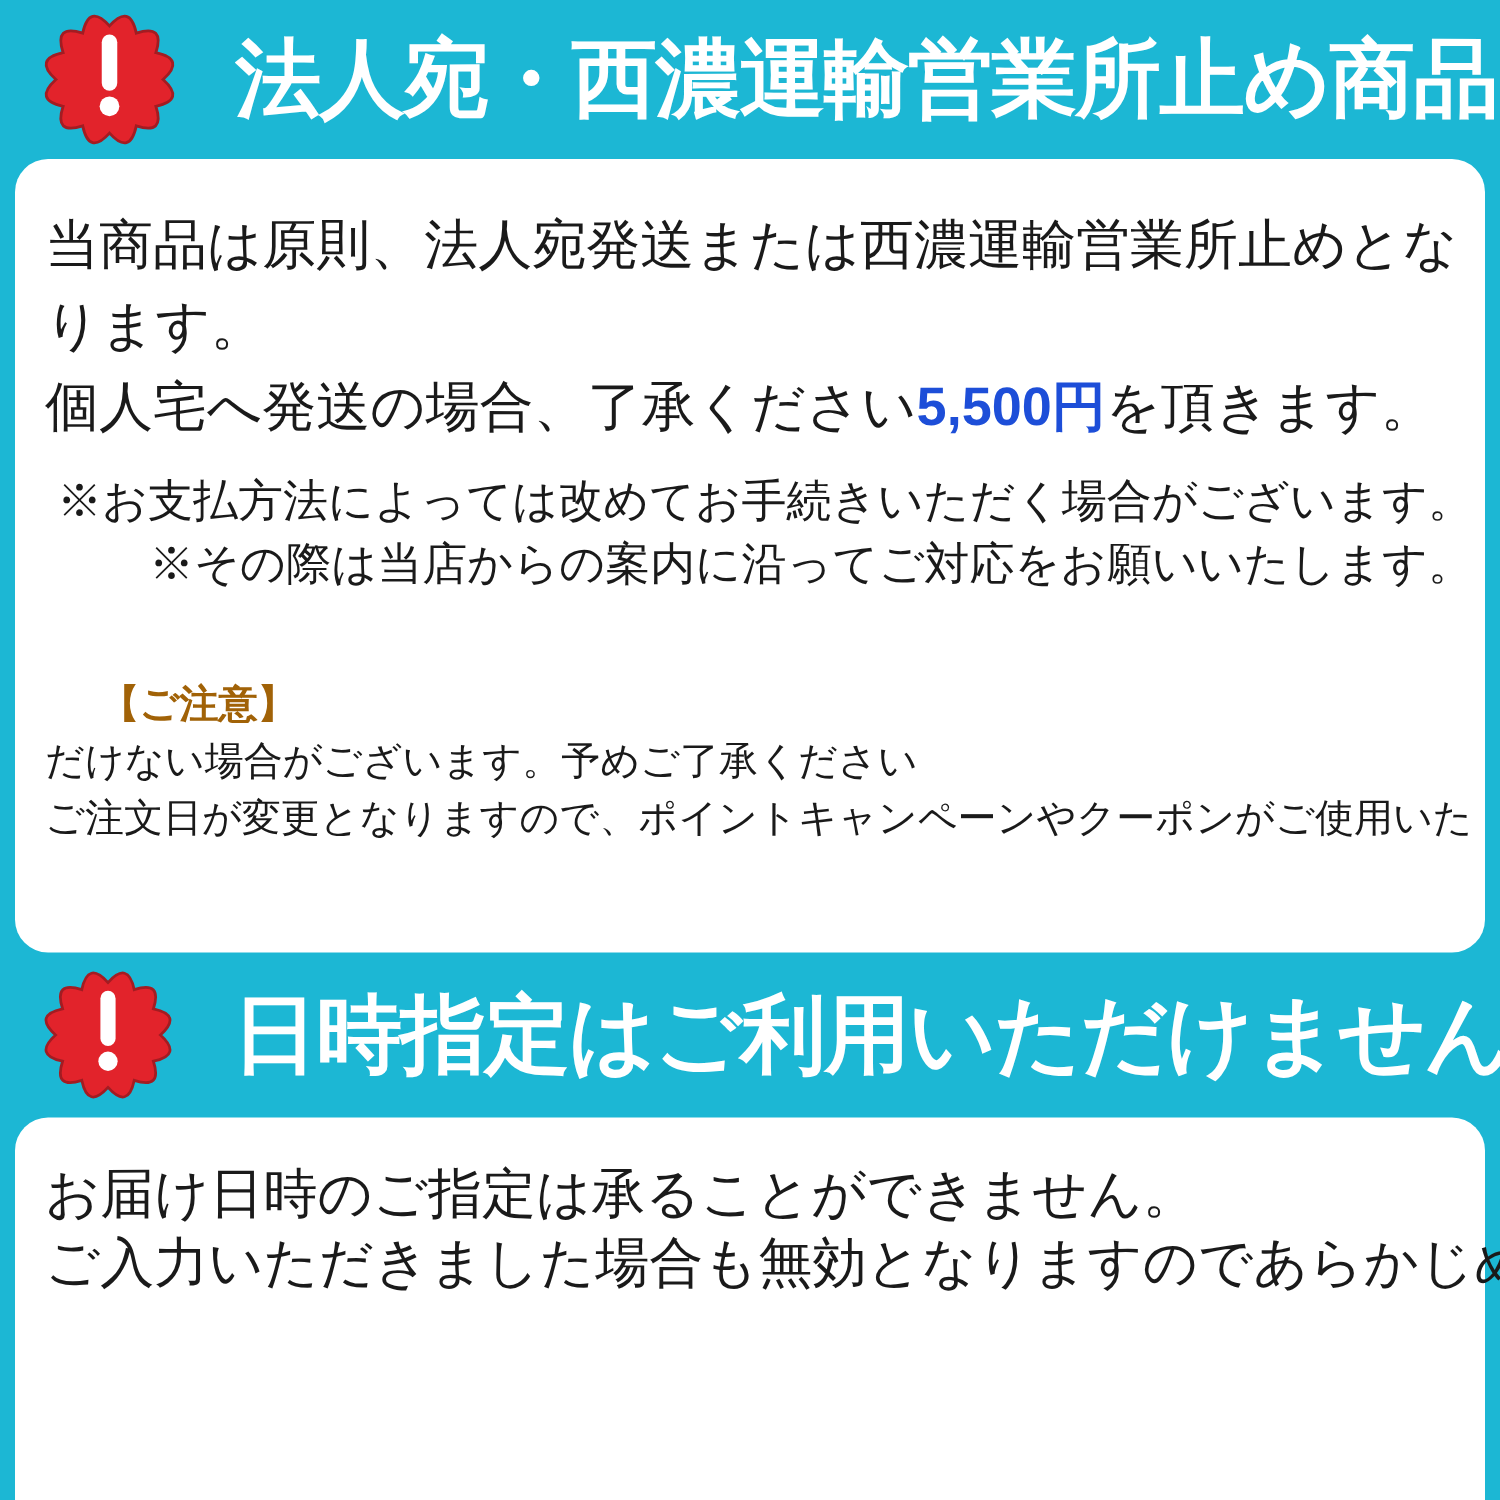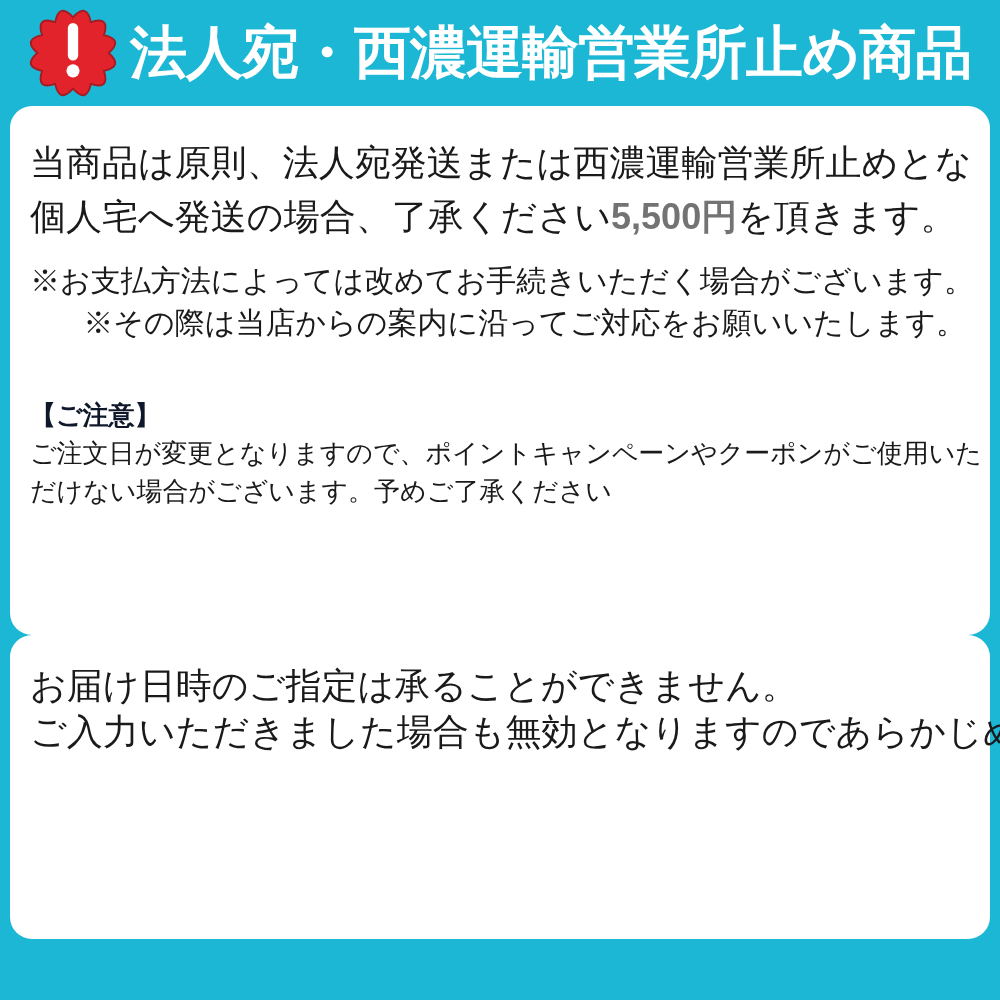--- a/index.html
+++ b/index.html
@@ -10,88 +10,100 @@
     color:#1a1a1a;
     overflow:hidden;
   }
   .page{position:relative;width:1000px;height:1000px;}
 
   
   .banner{
     display:flex;align-items:center;
     padding-left:26px;
     box-sizing:border-box;
+    gap:27px;
   }
   .banner1{height:106px;}
   .banner2{height:110px;}
   .badge{flex:0 0 auto;display:block;line-height:0;}
   .banner-title{
     margin:0 0 0 10px;
     font-size:57px;
     font-weight:bold;
     color:#ffffff;
     white-space:nowrap;
     letter-spacing:-1px;
   }
 
   
   .card{
     margin:0 10px;
     background:#ffffff;
     box-sizing:border-box;
     padding-left:20px;
-    padding-right:24px;
+    padding-right:8px;
     border-radius:22px;
   }
   .card1{height:529px;padding-top:30px;}
   .card2{height:304px;padding-top:28px;font-size:36px;line-height:46px;}
 
   .line{white-space:nowrap;}
 
   .main-text{font-size:36px;line-height:54px;}
-  .price{color:#737373;font-weight:bold;}
+  .price{color:#1d4ed8;font-weight:bold;}
 
   .notes{margin-top:16px;font-size:30px;line-height:42px;text-align:right;}
 
   .caution{margin-top:52px;font-size:26px;line-height:38px;}
-  .caution-title{color:#0f172a;font-weight:bold;}
+  .caution-title{color:#a16207;font-weight:bold;margin-left:37px;}
 </style>
 </head>
 <body>
 
 <div class="page">
 
   <section class="banner banner1">
     <span class="badge">
       <svg width="94" height="94" viewBox="0 0 100 100" aria-hidden="true">
         <path d="M88 50 Q104.1 64.5 82.9 69 Q89.6 89.6 69 82.9 Q64.5 104.1 50 88 Q35.5 104.1 31 82.9 Q10.4 89.6 17.1 69 Q-4.1 64.5 12 50 Q-4.1 35.5 17.1 31 Q10.4 10.4 31 17.1 Q35.5 -4.1 50 12 Q64.5 -4.1 69 17.1 Q89.6 10.4 82.9 31 Q104.1 35.5 88 50 Z" fill="#e2232b" stroke="#a31c22" stroke-width="2"></path>
         <rect x="44.5" y="18" width="11" height="40" rx="5.5" fill="#ffffff"></rect>
         <circle cx="50" cy="69" r="7" fill="#ffffff"></circle>
       </svg>
     </span>
     <h1 class="banner-title">法人宛・西濃運輸営業所止め商品</h1>
   </section>
 
   <section class="card card1">
     <div class="main-text">
       <div class="line">当商品は原則、法人宛発送または西濃運輸営業所止めとな</div>
+      <div class="line">ります。</div>
       <div class="line"><span>個人宅へ発送の場合、了承ください</span><span class="price">5,500円</span><span>を頂きます。</span></div>
     </div>
 
     <div class="notes">
       <div class="line">※お支払方法によっては改めてお手続きいただく場合がございます。</div>
       <div class="line">※その際は当店からの案内に沿ってご対応をお願いいたします。</div>
     </div>
 
     <div class="caution">
       <div class="caution-title line">【ご注意】</div>
+      <div class="line">だけない場合がございます。予めご了承ください</div>
       <div class="line">ご注文日が変更となりますので、ポイントキャンペーンやクーポンがご使用いた</div>
-      <div class="line">だけない場合がございます。予めご了承ください</div>
     </div>
   </section>
 
+  <section class="banner banner2">
+    <span class="badge">
+      <svg width="92" height="92" viewBox="0 0 100 100" aria-hidden="true">
+        <path d="M88 50 Q104.1 64.5 82.9 69 Q89.6 89.6 69 82.9 Q64.5 104.1 50 88 Q35.5 104.1 31 82.9 Q10.4 89.6 17.1 69 Q-4.1 64.5 12 50 Q-4.1 35.5 17.1 31 Q10.4 10.4 31 17.1 Q35.5 -4.1 50 12 Q64.5 -4.1 69 17.1 Q89.6 10.4 82.9 31 Q104.1 35.5 88 50 Z" fill="#e2232b" stroke="#a31c22" stroke-width="2"></path>
+        <rect x="44.5" y="18" width="11" height="40" rx="5.5" fill="#ffffff"></rect>
+        <circle cx="50" cy="69" r="7" fill="#ffffff"></circle>
+      </svg>
+    </span>
+    <h1 class="banner-title">日時指定はご利用いただけません</h1>
+  </section>
 
   <section class="card card2">
     <div class="line">お届け日時のご指定は承ることができません。</div>
     <div class="line">ご入力いただきました場合も無効となりますのであらかじめご</div>
   </section>
 
 </div>
 
 </body></html>

